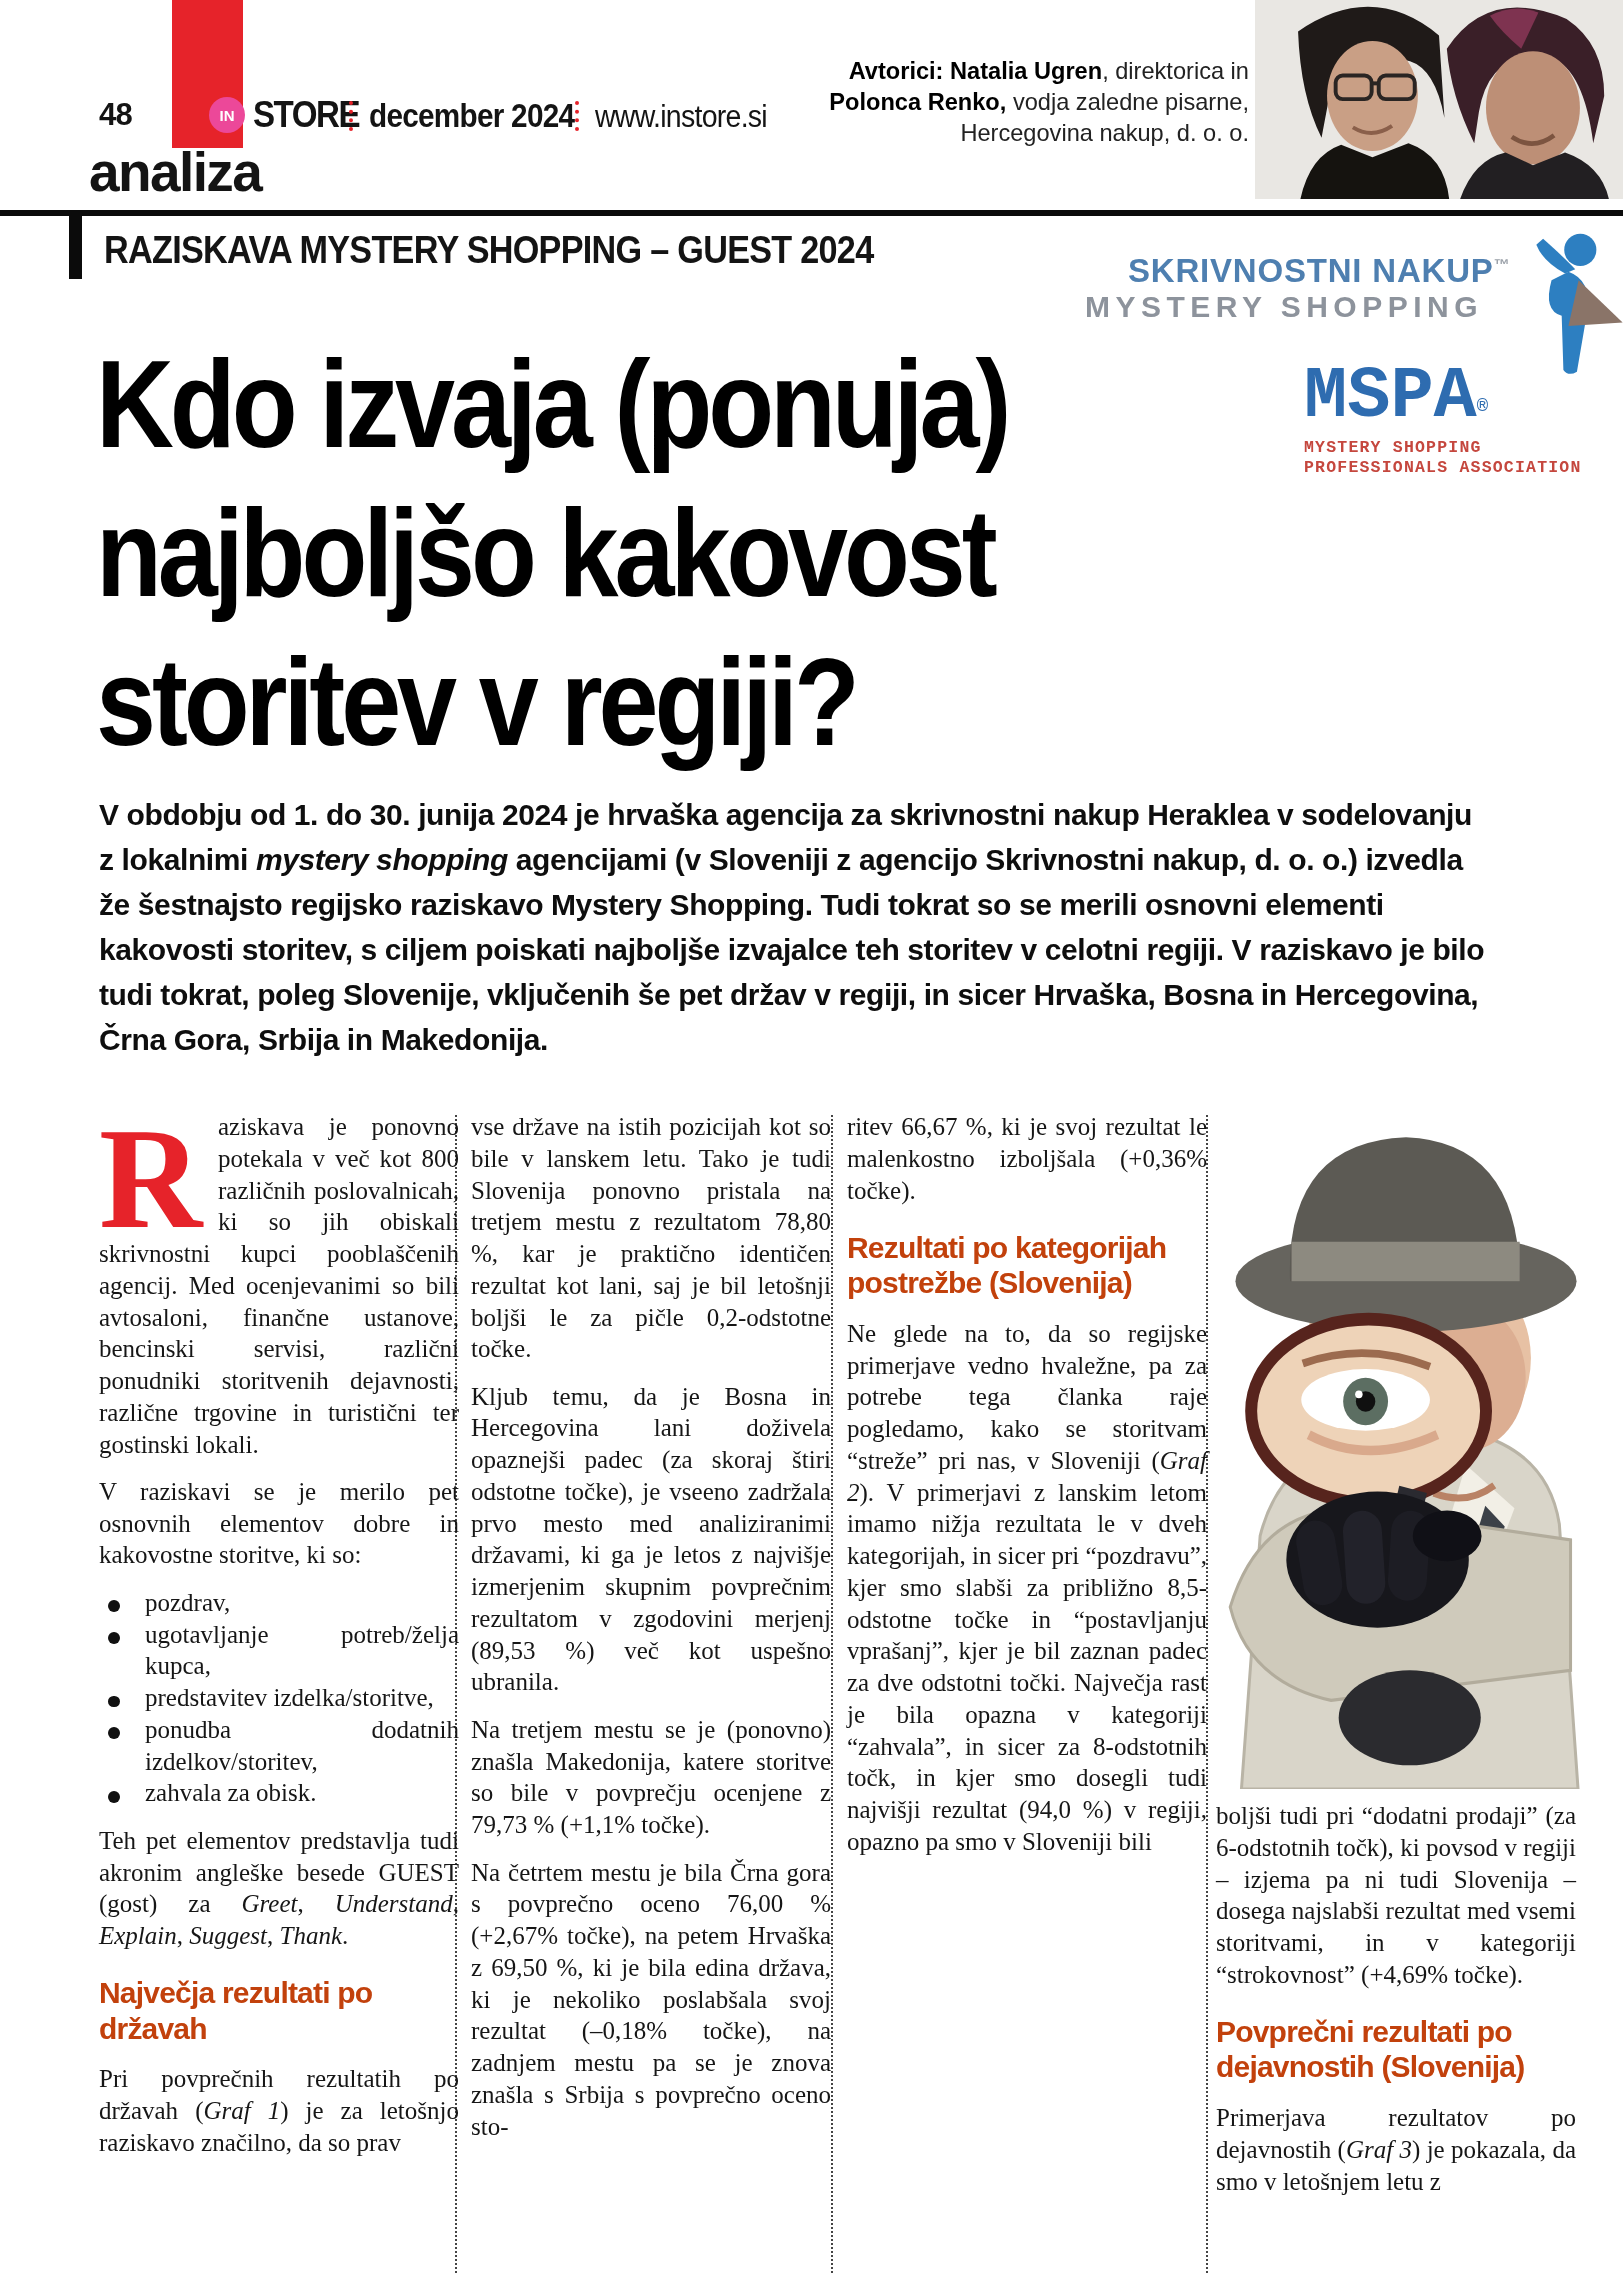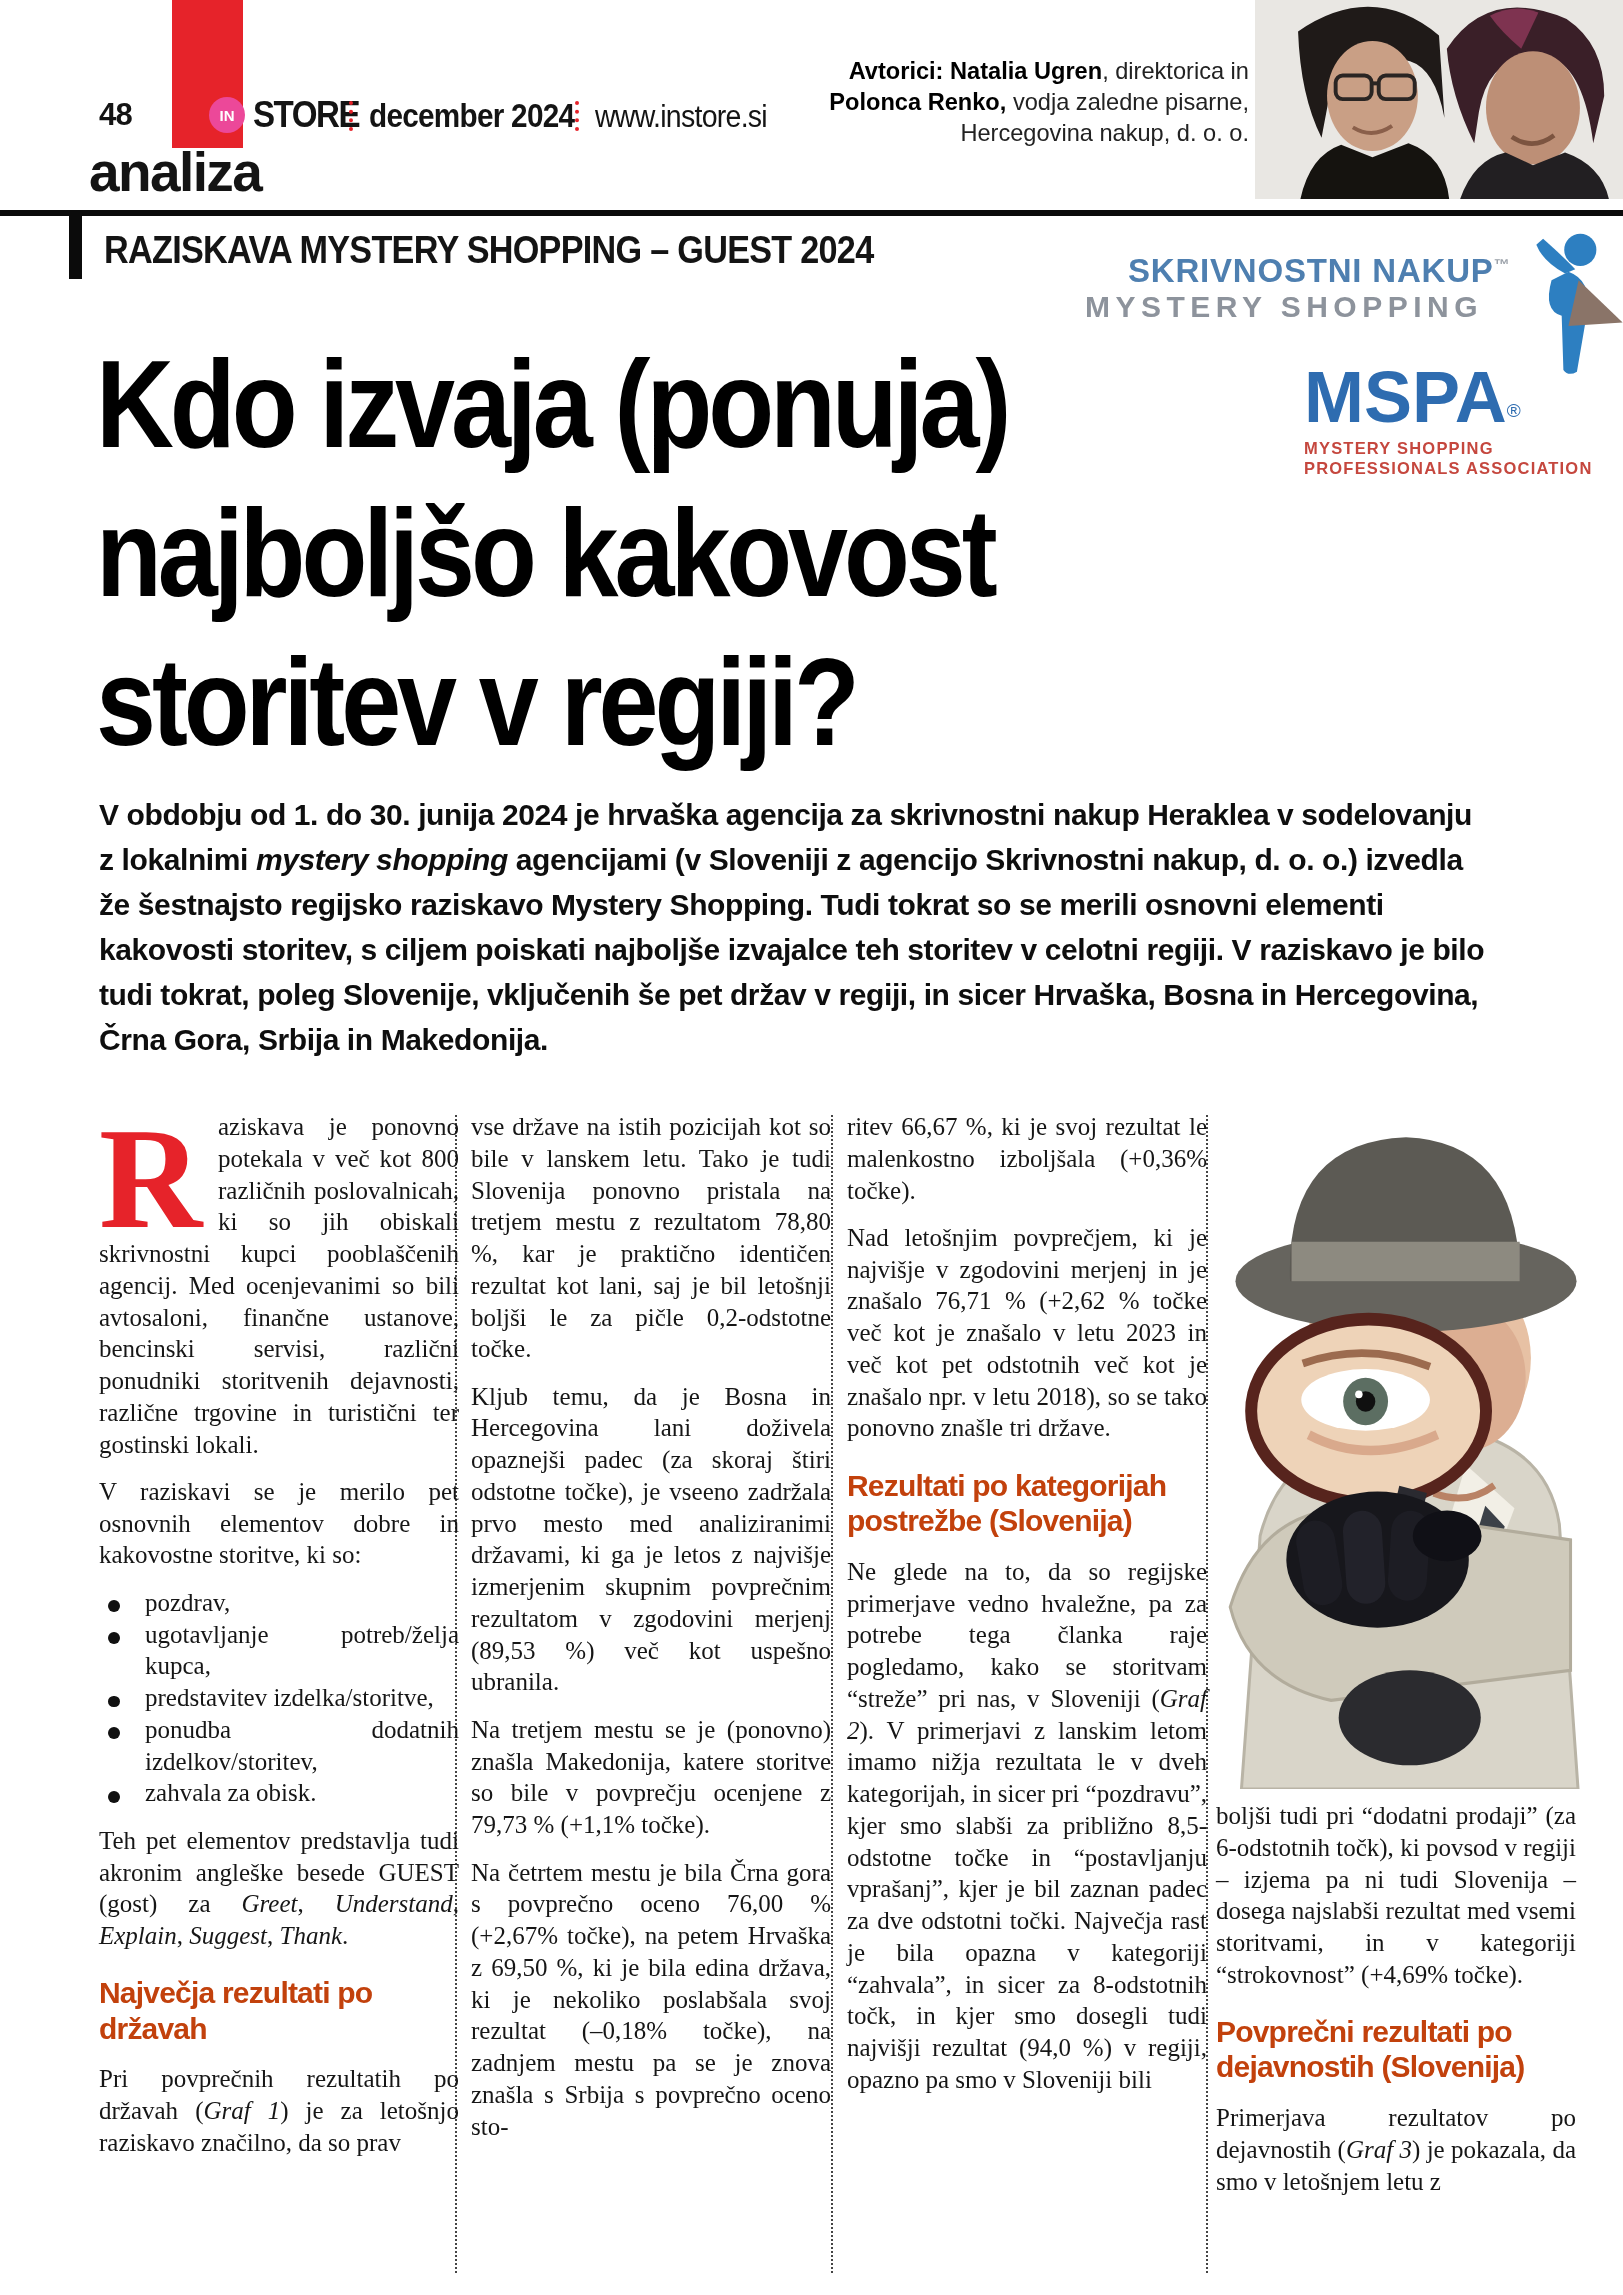--- a/index.html
+++ b/index.html
@@ -32,21 +32,21 @@
   .kicker-bar{position:absolute;left:69px;top:210px;width:13.4px;height:69px;background:#0b0b0b;}
   .kicker{position:absolute;left:104px;top:229px;font-family:"Liberation Sans",sans-serif;
           font-weight:bold;font-size:38px;letter-spacing:-0.8px;transform:scaleX(.9);transform-origin:left top;}
   .logo-skrivnostni{position:absolute;left:1085px;top:253px;display:flex;align-items:flex-start;}
   .lsk-text{text-align:left;font-family:"Liberation Sans",sans-serif;font-weight:bold;line-height:1.12;}
   .lsk-l1{font-size:33px;color:#4e7fb0;letter-spacing:0.8px;white-space:nowrap;margin-left:43px;}
   .lsk-tm{font-size:15.7px;color:#9aa0a8;vertical-align:super;}
   .lsk-l2{font-size:30px;color:#8d939c;letter-spacing:5.5px;white-space:nowrap;}
   .lsk-icon{margin-left:6.3px;position:relative;top:-22px;}
   .lsk-reg{font-family:"Liberation Sans",sans-serif;font-size:15.7px;color:#9aa0a8;position:relative;top:-23.6px;}
-  .logo-mspa{position:absolute;left:1304px;top:363px;font-family:Liberation Sans, sans-serif;text-align:left;}
+  .logo-mspa{position:absolute;left:1304px;top:363px;font-family:Liberation Mono, monospace;text-align:left;}
   .mspa-name{font-weight:bold;font-size:72px;line-height:.95;color:#2e6cb0;letter-spacing:0;}
   .mspa-reg{font-size:19px;color:#2e6cb0;vertical-align:super;}
   .mspa-sub{font-weight:bold;font-size:16.5px;letter-spacing:1.2px;color:#c5473e;line-height:1.25;margin-top:6.3px;}
 
   
   .headline{position:absolute;left:96px;top:330px;font-family:"Liberation Sans",sans-serif;
             font-weight:bold;font-size:124px;line-height:1.2;letter-spacing:-4.7px;
             transform:scaleX(.87);transform-origin:left top;color:#000;}
   .intro{position:absolute;left:99px;top:792px;width:1390px;font-family:"Liberation Sans",sans-serif;
          font-weight:bold;font-size:30px;line-height:1.5;letter-spacing:-0.4px;color:#0e0e0e;}
@@ -161,21 +161,20 @@
 
   <div class="col" style="left:471px;">
     <p>vse države na istih pozicijah kot so bile v lanskem letu. Tako je tudi Slovenija ponovno pristala na tretjem mestu z rezultatom 78,80 %, kar je praktično identičen rezultat kot lani, saj je bil letošnji boljši le za pičle 0,2-odstotne točke.</p>
     <p>Kljub temu, da je Bosna in Hercegovina lani doživela opaznejši padec (za skoraj štiri odstotne točke), je vseeno zadržala prvo mesto med analiziranimi državami, ki ga je letos z najvišje izmerjenim skupnim povprečnim rezultatom v zgodovini merjenj (89,53 %) več kot uspešno ubranila.</p>
     <p>Na tretjem mestu se je (ponovno) znašla Makedonija, katere storitve so bile v povprečju ocenjene z 79,73 % (+1,1% točke).</p>
     <p>Na četrtem mestu je bila Črna gora s povprečno oceno 76,00 % (+2,67% točke), na petem Hrvaška z 69,50 %, ki je bila edina država, ki je nekoliko poslabšala svoj rezultat (–0,18% točke), na zadnjem mestu pa se je znova znašla s Srbija s povprečno oceno sto-</p>
   </div>
 
   <div class="col" style="left:847px;">
     <p>ritev 66,67 %, ki je svoj rezultat le malenkostno izboljšala (+0,36% točke).</p>
-    <p>Nad letošnjim povprečjem, ki je najvišje v zgodovini merjenj in je znašalo 76,71 % (+2,62 % točke več kot je znašalo v letu 2023 in več kot pet odstotnih več kot je znašalo npr. v letu 2018), so se tako ponovno znašle tri države.</p>
     <div class="subhead">Rezultati po kategorijah postrežbe (Slovenija)</div>
     <p><span>Ne glede na to, da so regijske primerjave vedno hvaležne, pa za potrebe tega članka raje pogledamo, kako se storitvam “streže” pri nas, v Sloveniji (</span><span class="it">Graf 2</span><span>). V primerjavi z lanskim letom imamo nižja rezultata le v dveh kategorijah, in sicer pri “pozdravu”, kjer smo slabši za približno 8,5-odstotne točke in “postavljanju vprašanj”, kjer je bil zaznan padec za dve odstotni točki. Največja rast je bila opazna v kategoriji “zahvala”, in sicer za 8-odstotnih točk, in kjer smo dosegli tudi najvišji rezultat (94,0 %) v regiji, opazno pa smo v Sloveniji bili</span></p>
   </div>
 
   <svg class="detective" viewBox="0 0 500 880" preserveAspectRatio="none">
     <rect width="500" height="880" fill="#ffffff"></rect>
     <path d="M30 880 L55 560 Q80 465 175 440 L340 430 Q440 455 455 545 L480 880 Z" fill="#d9d5c9" stroke="#b9b4a6" stroke-width="4"></path>
     <path d="M330 470 L395 525 L362 608 L308 540 Z" fill="#f2efe6"></path>
     <path d="M356 522 L382 548 L352 645 L330 602 Z" fill="#3c4148"></path>
     <path d="M15 650 Q55 525 180 525 L470 565 L470 730 L150 768 Q40 745 15 650 Z" fill="#cfcabb" stroke="#b2ac9c" stroke-width="4"></path>

